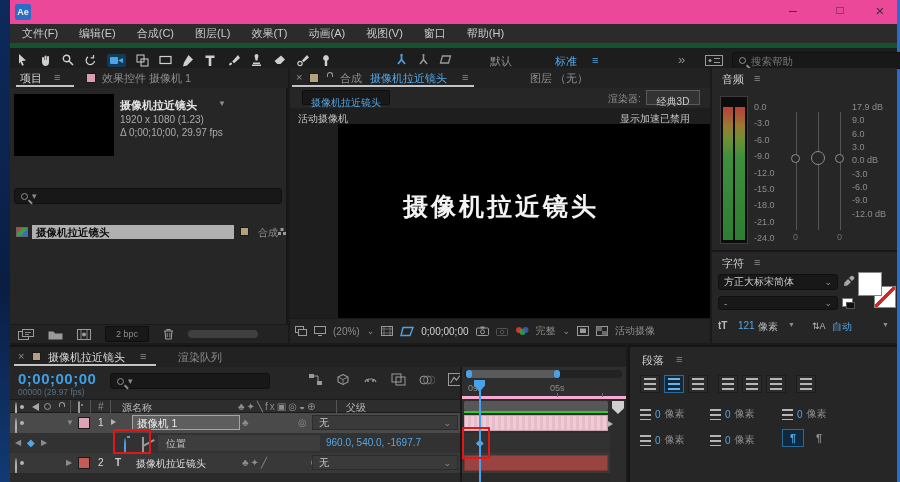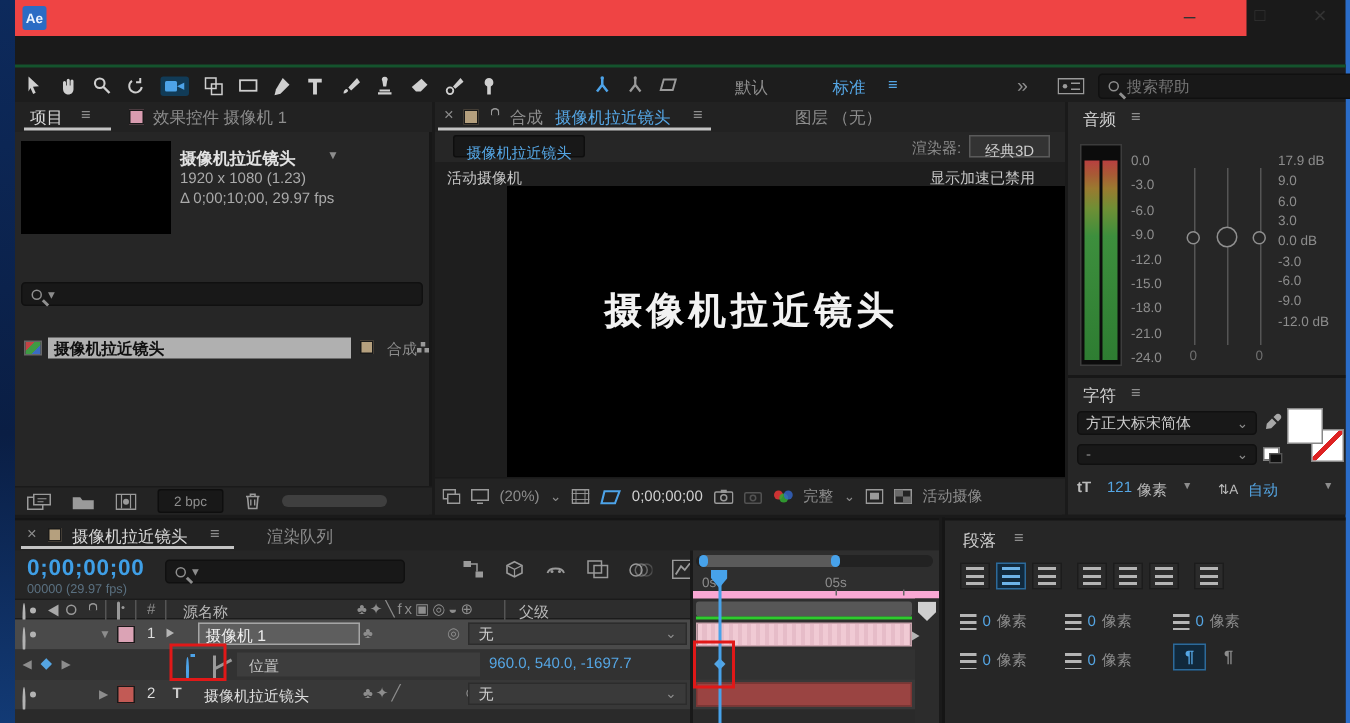--- a/index.html
+++ b/index.html
@@ -47,29 +47,40 @@
 .knob{border:1.5px solid #8f8f8f;border-radius:50%;background:#262626}
 </style>
 </head>
 <body>
 
 <div id="app">
 
   <div class="ab" style="left:0;top:0;width:10px;height:482px;background:linear-gradient(180deg,#0d2a5c,#0a1e44 60%,#123a75)"></div>
   <div class="ab" style="left:897px;top:0;width:3px;height:482px;background:#2a6cc8"></div>
 
-  <div class="ab" style="left:10px;top:0;width:821px;height:24px;background:#ef4444">
+  <div class="ab" style="left:10px;top:0;width:887px;height:24px;background:#ec4899">
     <div class="ab" style="left:5px;top:4px;width:16px;height:16px;background:#2b6cc4;color:#eaf3ff;font-size:9px;font-weight:bold;text-align:center;line-height:16px;border-radius:2px">Ae</div>
     <span class="ab" style="left:765px;top:2px;width:36px;text-align:center;font-size:14px;color:#333">–</span>
     <span class="ab" style="left:812px;top:3px;width:36px;text-align:center;font-size:12px;color:#333">□</span>
     <span class="ab" style="left:852px;top:2px;width:36px;text-align:center;font-size:15px;color:#333">×</span>
   </div>
 
-
-  <div class="ab" style="left:10px;top:43px;width:887px;height:25px;background:#1d1d1d;border-top:2px solid #14532d">
+  <div class="ab" style="left:10px;top:24px;width:887px;height:19px;background:#2b2b2b;display:flex;align-items:center;gap:21px;padding-left:12px">
+    <span class="tx">文件(F)</span>
+    <span class="tx">编辑(E)</span>
+    <span class="tx">合成(C)</span>
+    <span class="tx">图层(L)</span>
+    <span class="tx">效果(T)</span>
+    <span class="tx">动画(A)</span>
+    <span class="tx">视图(V)</span>
+    <span class="tx">窗口</span>
+    <span class="tx">帮助(H)</span>
+  </div>
+
+  <div class="ab" style="left:10px;top:43px;width:887px;height:25px;background:#1d1d1d;border-top:5px solid #14532d">
     <div class="ab" style="left:6px;top:5px;display:flex;gap:10px;align-items:center">
       <span>
           <svg width="13" height="14" viewBox="0 0 13 14">
             <path d="M3 1l7 6.5-4 .4 1.8 4-1.7.8-1.8-4L3 11z" fill="#cfcfcf"></path>
           </svg>
         </span>
       <span>
           <svg width="13" height="13" viewBox="0 0 13 13">
             <path d="M3 8V4a1 1 0 012 0v2h.5V2.5a1 1 0 012 0V6h.5V3a1 1 0 012 0v5.5c0 2-1.4 3.5-3.5 3.5C4.4 12 3 10.3 3 8z" fill="#cfcfcf"></path>
           </svg>
@@ -503,21 +514,21 @@
 
     <div class="ab vtick" style="left:450px;top:20px;height:117px;width:2px;background:#191919"></div>
     <div class="ab" style="left:452px;top:20px;width:164px;height:117px;background:#2e2e2e">
 
       <div class="ab" style="left:2px;top:3px;width:158px;height:8px;background:#222;border-radius:4px">
         <div class="ab" style="left:2px;top:0;width:94px;height:8px;background:#5a5a5a;border-radius:4px"></div>
         <div class="ab" style="left:2px;top:0;width:6px;height:8px;background:#47a2ea;border-radius:3px"></div>
         <div class="ab" style="left:90px;top:0;width:6px;height:8px;background:#47a2ea;border-radius:3px"></div>
       </div>
 
-      <div class="ab" style="left:0;top:13px;width:164px;height:19px;background:#2e2e2e;border-bottom:5px solid #f9a8d4">
+      <div class="ab" style="left:0;top:13px;width:164px;height:19px;background:#2e2e2e;border-bottom:3px solid #f9a8d4">
         <span class="ab tx s9 dim" style="left:6px;top:3px">0s</span>
         <span class="ab tx s9 dim" style="left:88px;top:3px">05s</span>
         <div class="ab vtick" style="left:95px;top:13px;height:4px;background:#666"></div>
         <div class="ab vtick" style="left:140px;top:13px;height:4px;background:#666"></div>
       </div>
 
       <div class="ab" style="left:2px;top:34px;width:144px;height:10px;background:#575757;border-radius:2px"></div>
       <div class="ab" style="left:2px;top:44px;width:144px;height:2px;background:#2ecc2e"></div>
 
       <div class="ab" style="left:2px;top:48px;width:144px;height:16px;background:repeating-linear-gradient(90deg,#f0cad4 0 3px,#e6bcc8 3px 6px);border:1px solid #caa3ad"></div>

